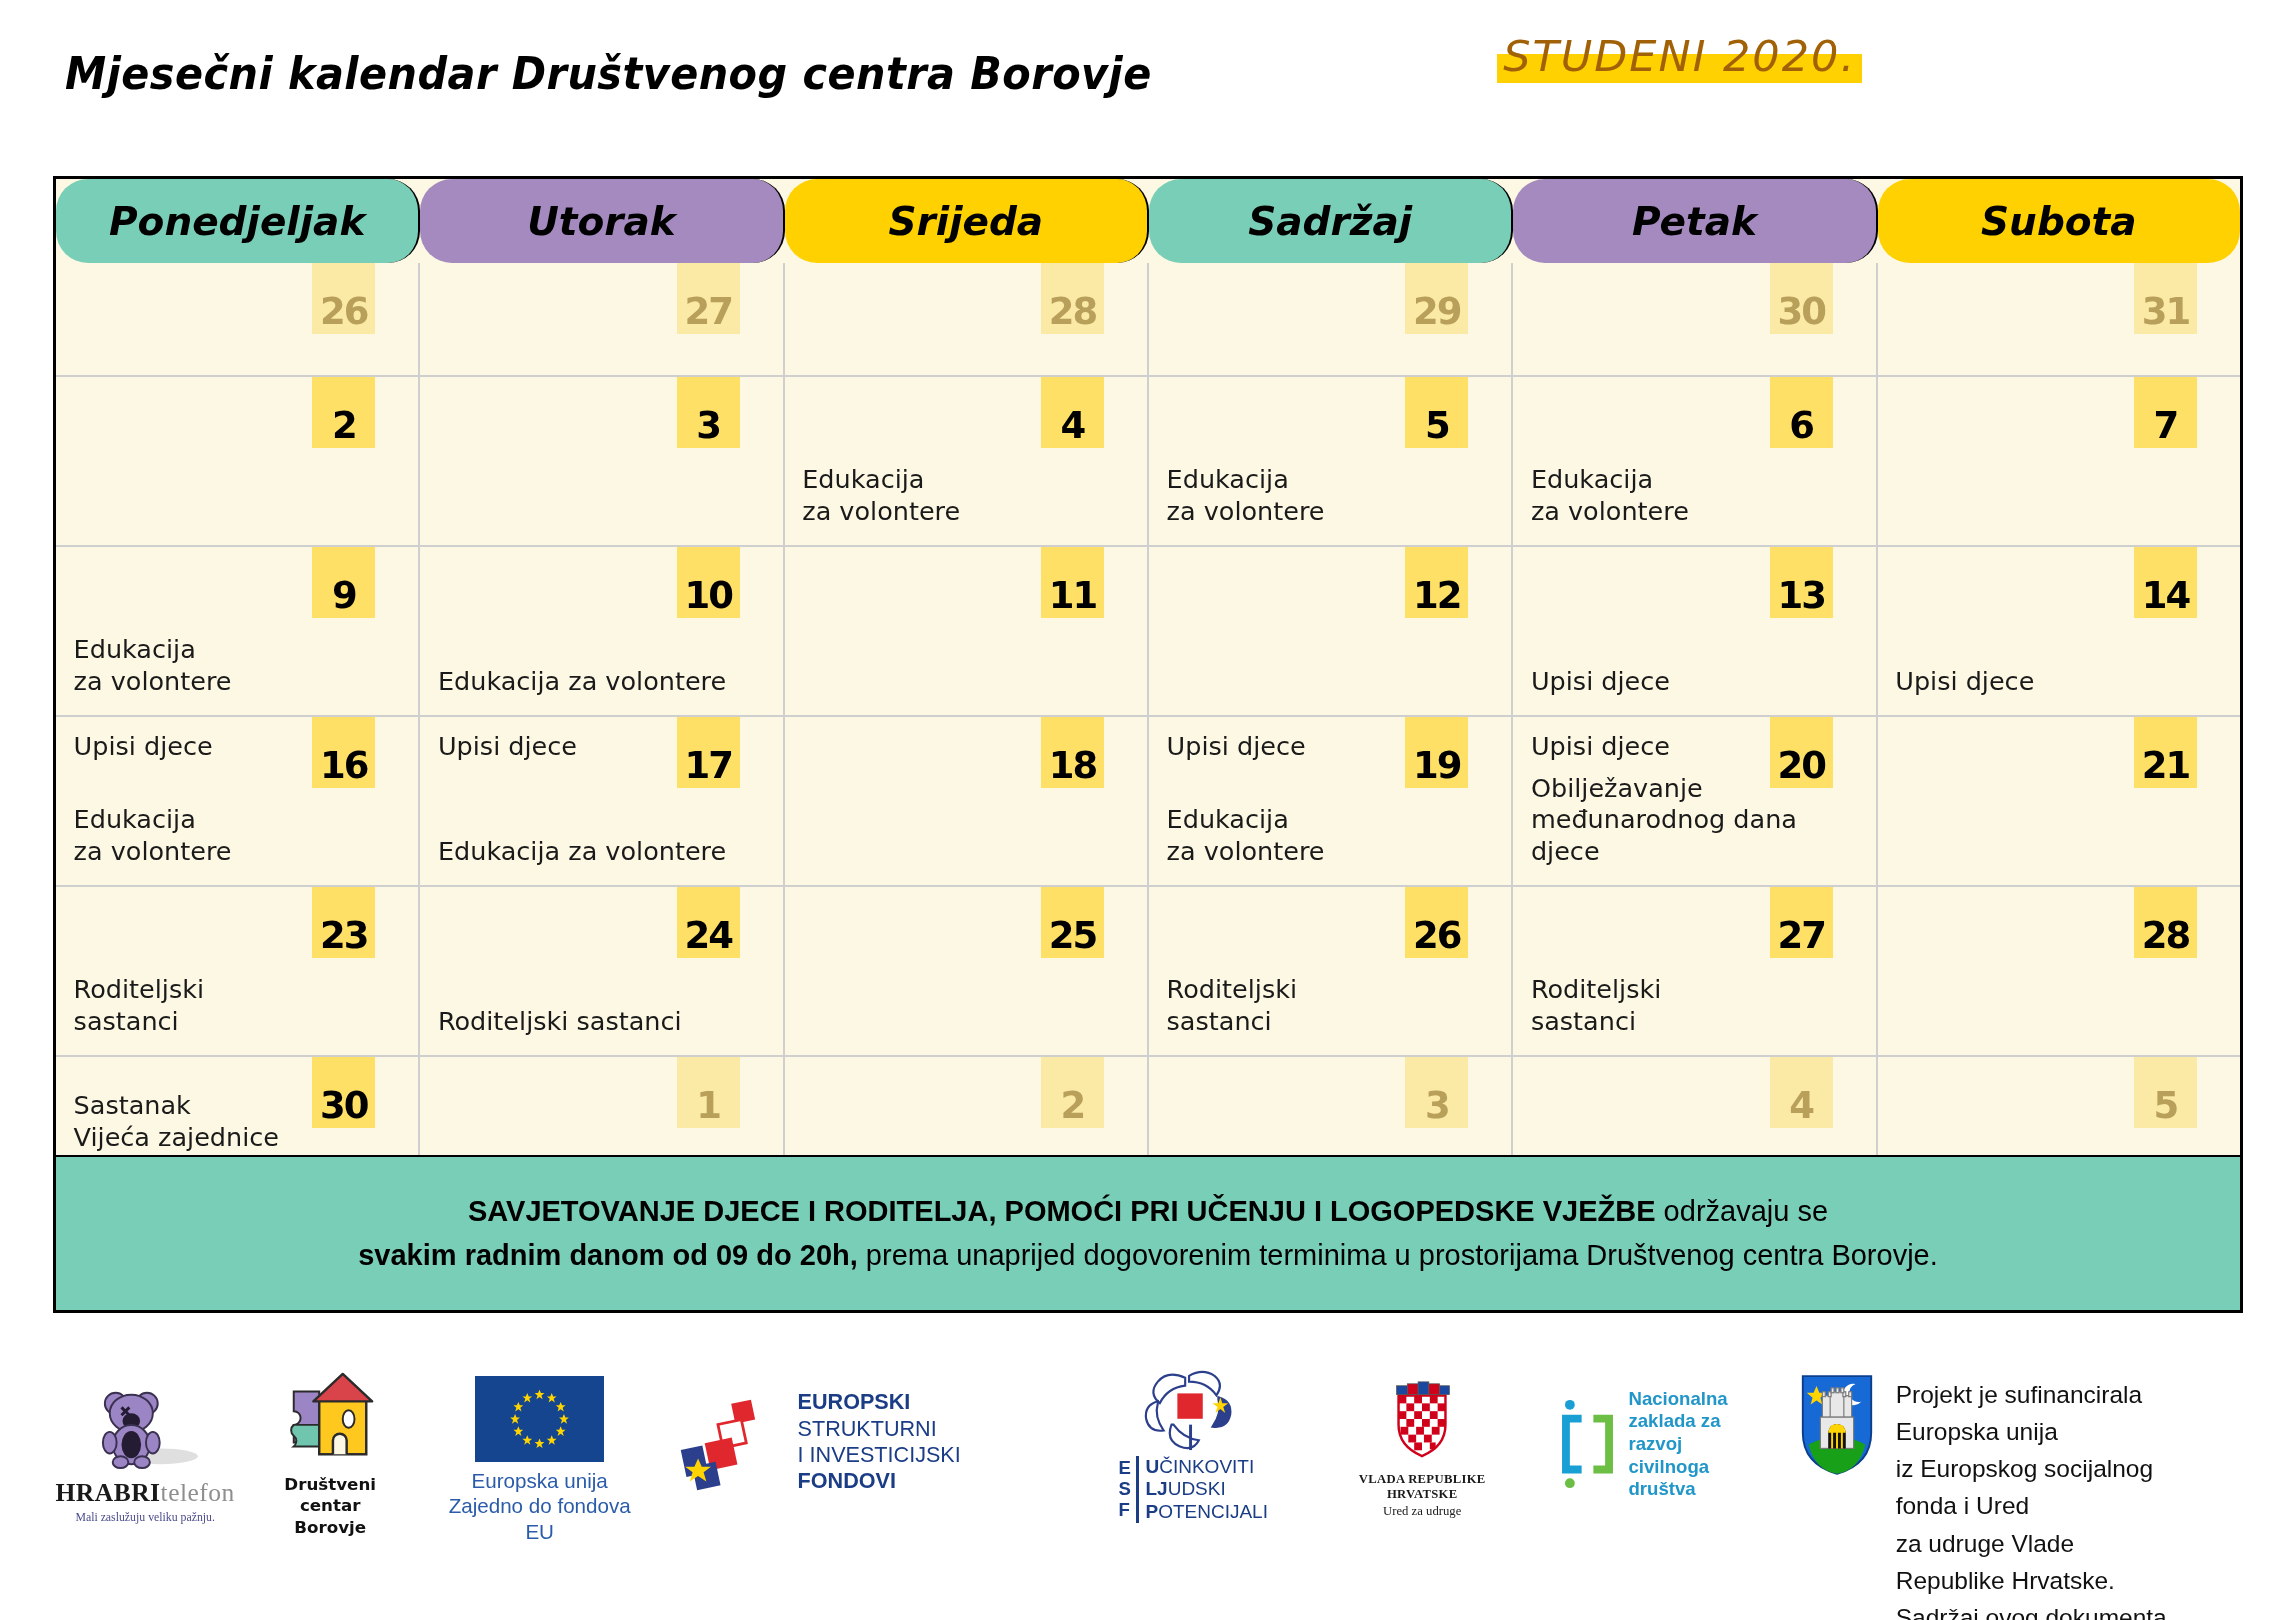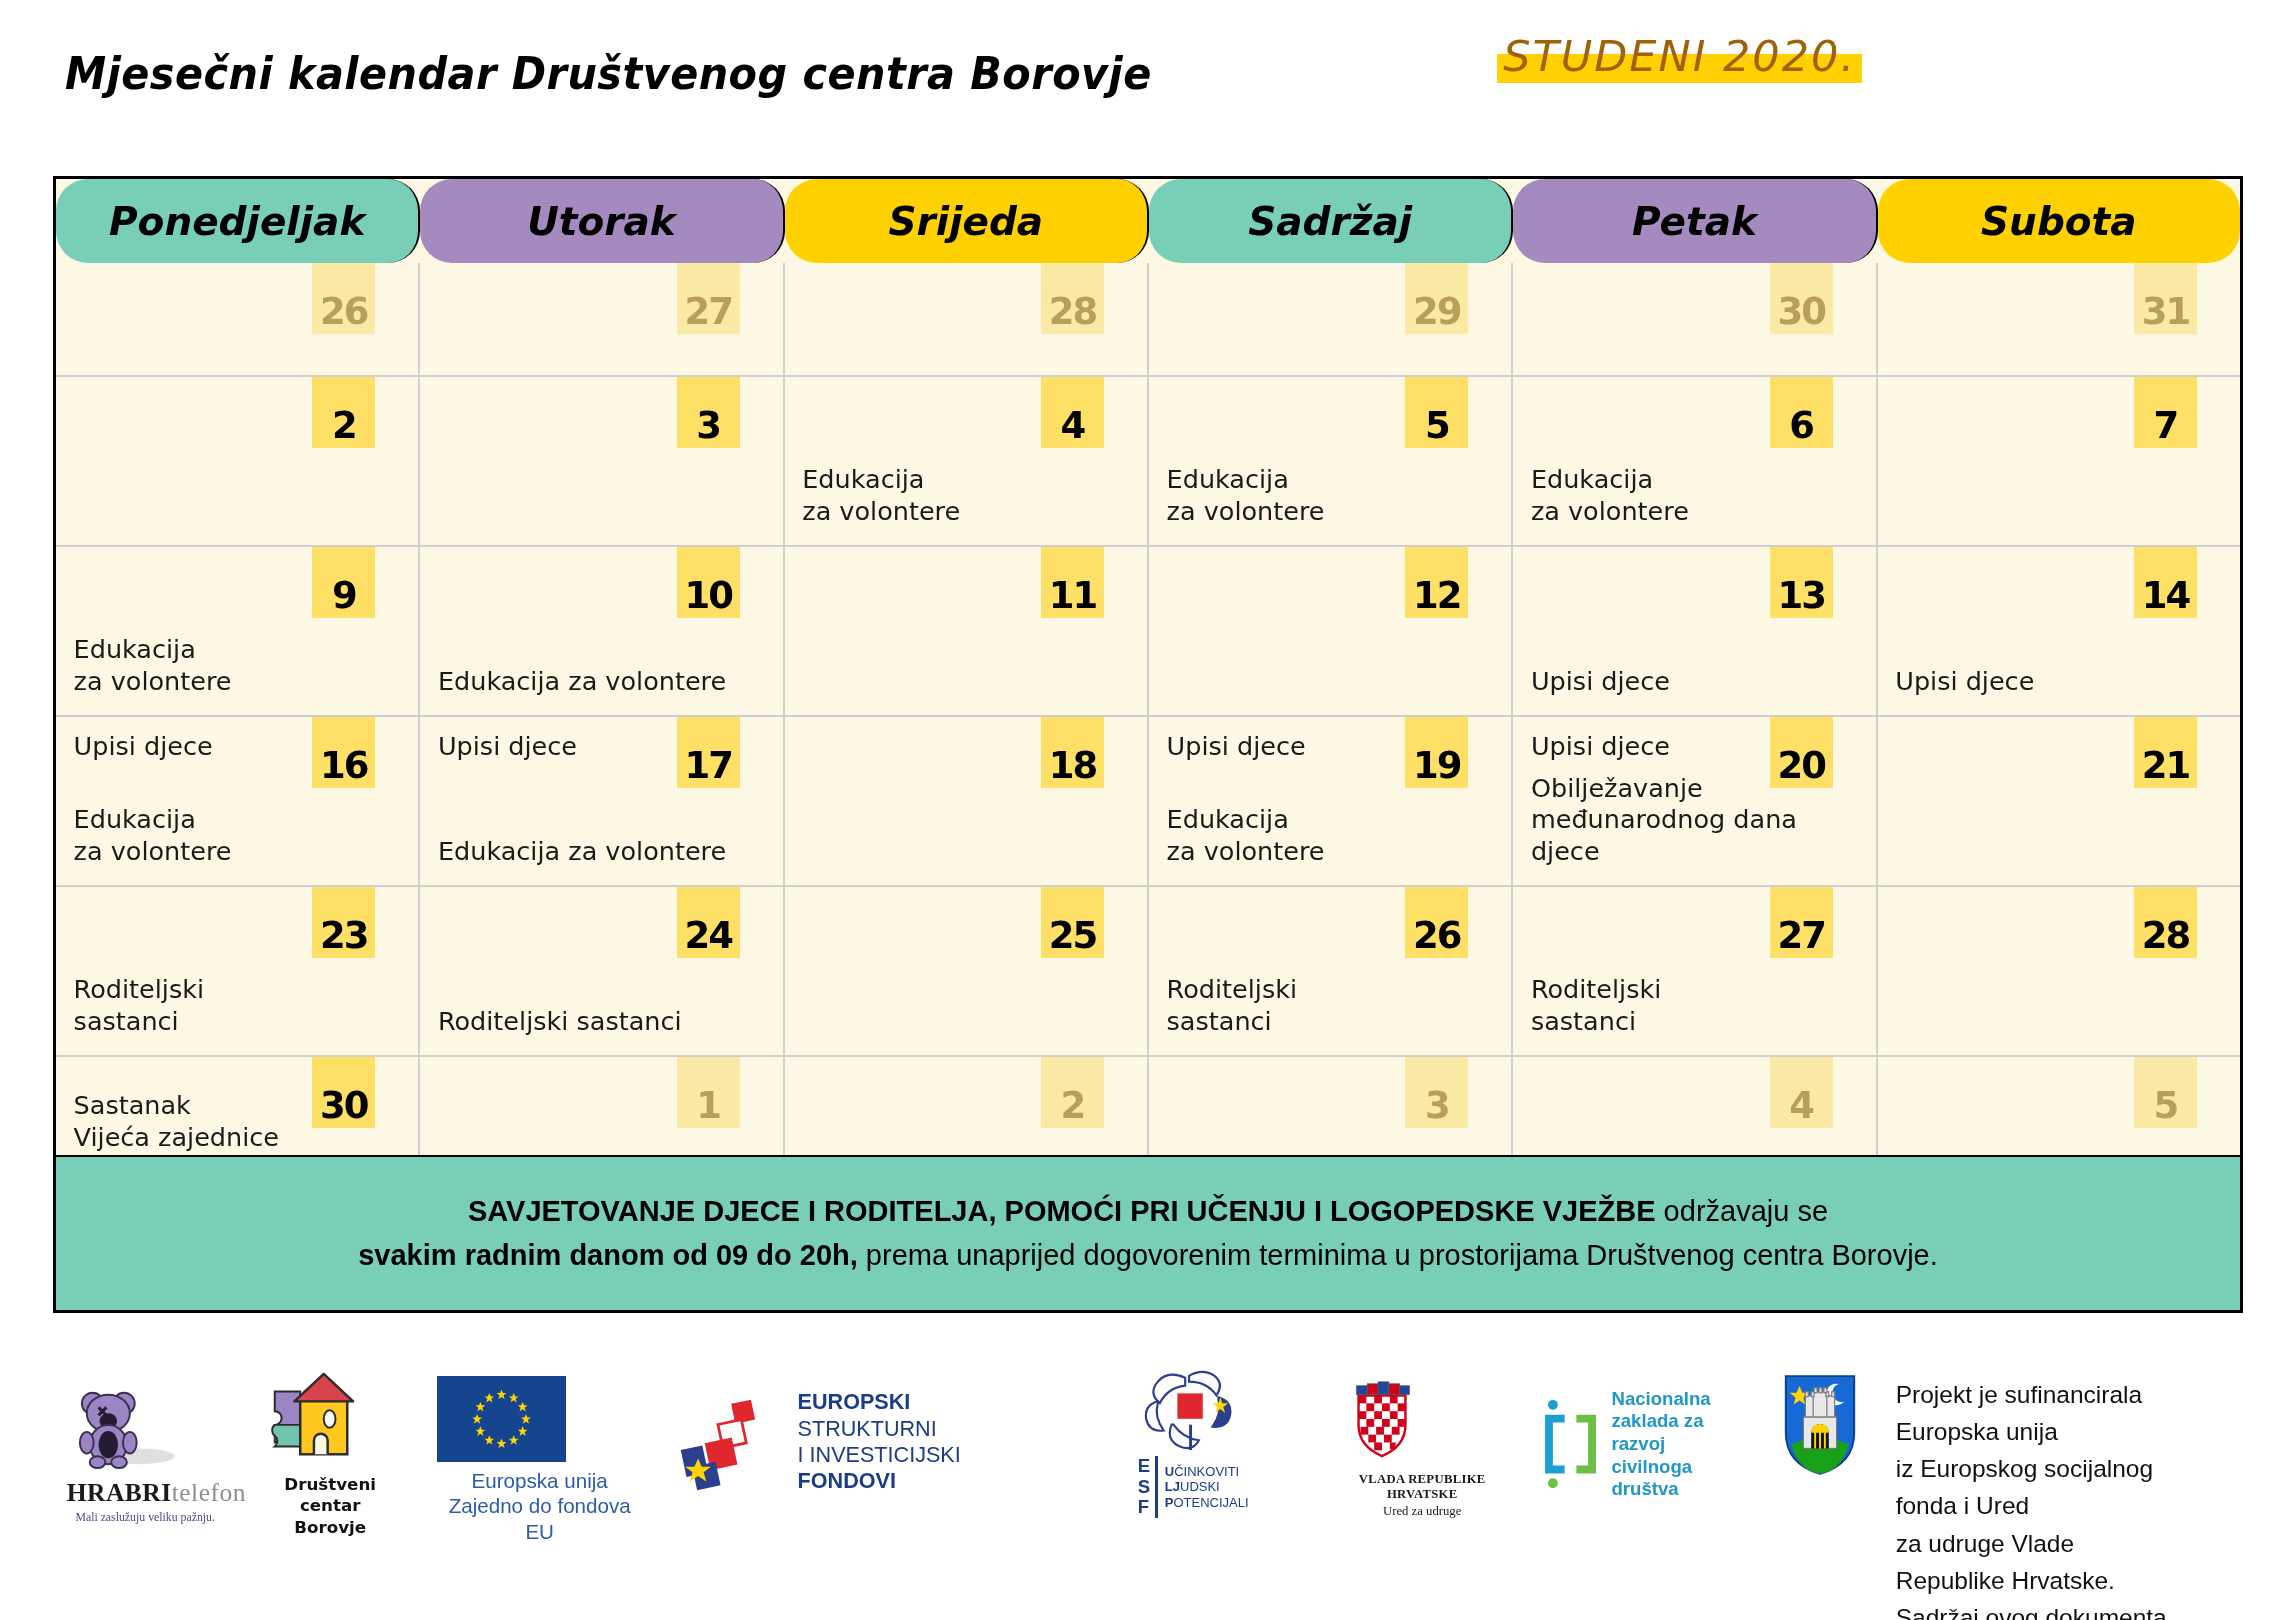--- a/index.html
+++ b/index.html
@@ -111,21 +111,21 @@
   }
   .banner-line b { font-weight: 700; }
 
   
   .footer {
     position: absolute; left: 53px; top: 1362px;
     width: 2190px; height: 216px;
     display: flex; align-items: flex-start;
   }
   .logos { display: flex; align-items: flex-start; gap: 33px; padding-left: 13.7px; }
-  .logo { display: flex; flex-direction: column; }
+  .logo { display: flex; flex-direction: column; align-items: center; }
   .logo-cap {
     text-align: center; margin-top: 5.9px;
   }
 
   .cap-hrabri {
     font-family: "Liberation Serif", serif;
     font-size: 25.5px; font-weight: 700; color: #1a1a1a; letter-spacing: 0.5px;
   }
   .cap-hrabri span { color: #8e8e8e; font-weight: 400; }
   .cap-hrabri-sub {
@@ -160,21 +160,21 @@
   .esf-wrap { display: flex; flex-direction: column; align-items: center; }
   .esf-row { display: flex; align-items: center; margin-top: 3.9px; }
   .esf-letters {
     font-family: "Liberation Sans", sans-serif;
     font-size: 18.6px; font-weight: 700; color: #1b3d86;
     line-height: 1.12; text-align: left; margin-right: 4.9px;
   }
   .esf-bar { width: 2.9px; align-self: stretch; background: #1b3d86; margin-right: 6.9px; }
   .esf-words {
     font-family: "Liberation Sans", sans-serif;
-    font-size: 13px; color: #1b3d86; line-height: 1.18; text-align: left;
+    font-size: 19px; color: #1b3d86; line-height: 1.18; text-align: left;
   }
   .esf-words b { font-weight: 700; }
 
   .esi-row { display: flex; align-items: center; gap: 7.8px; }
   .esi-words {
     font-family: "Liberation Sans", sans-serif;
     font-size: 21.6px; color: #1b3d86; line-height: 1.22; text-align: left;
   }
   .esi-words b { font-weight: 700; }
 

